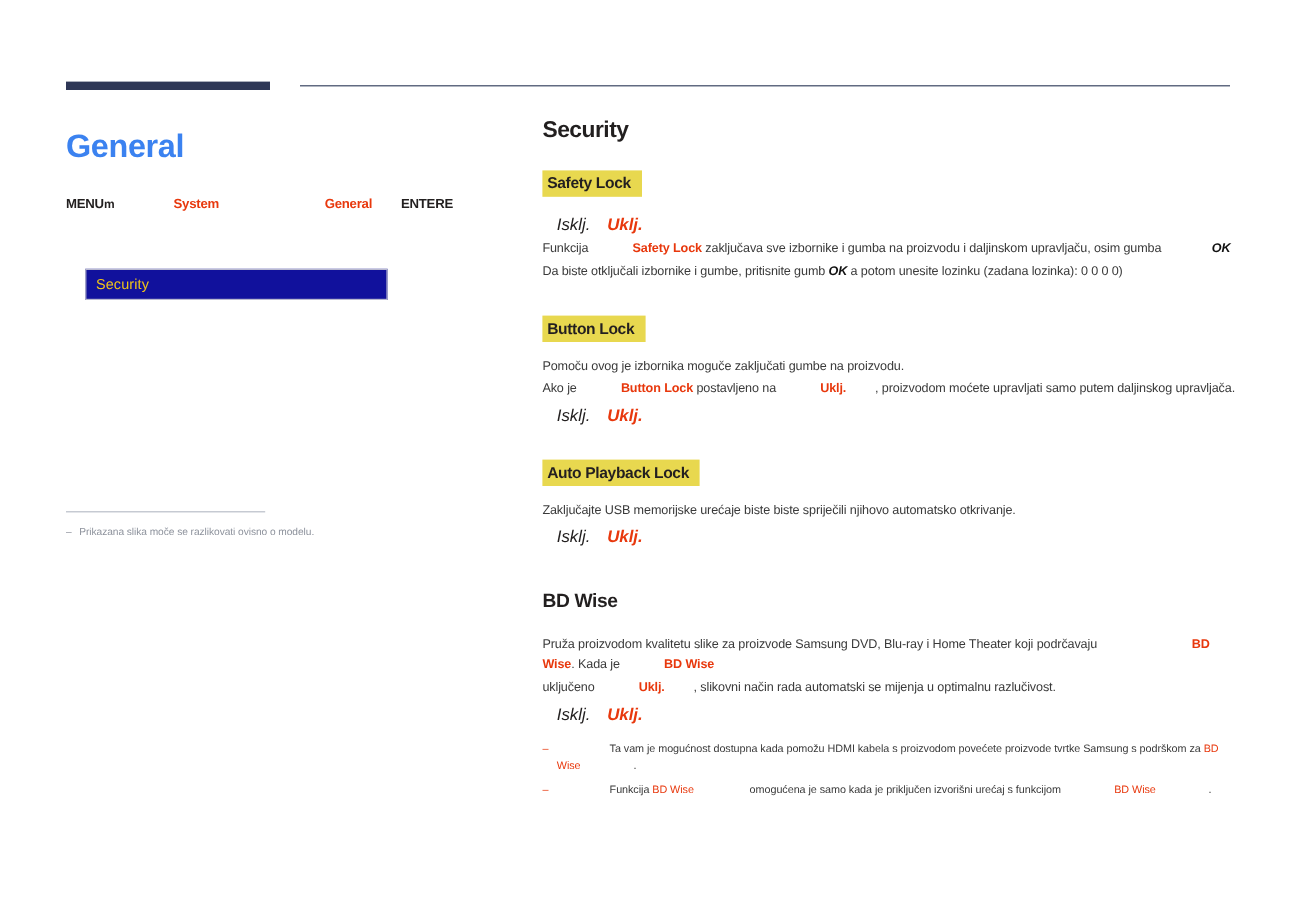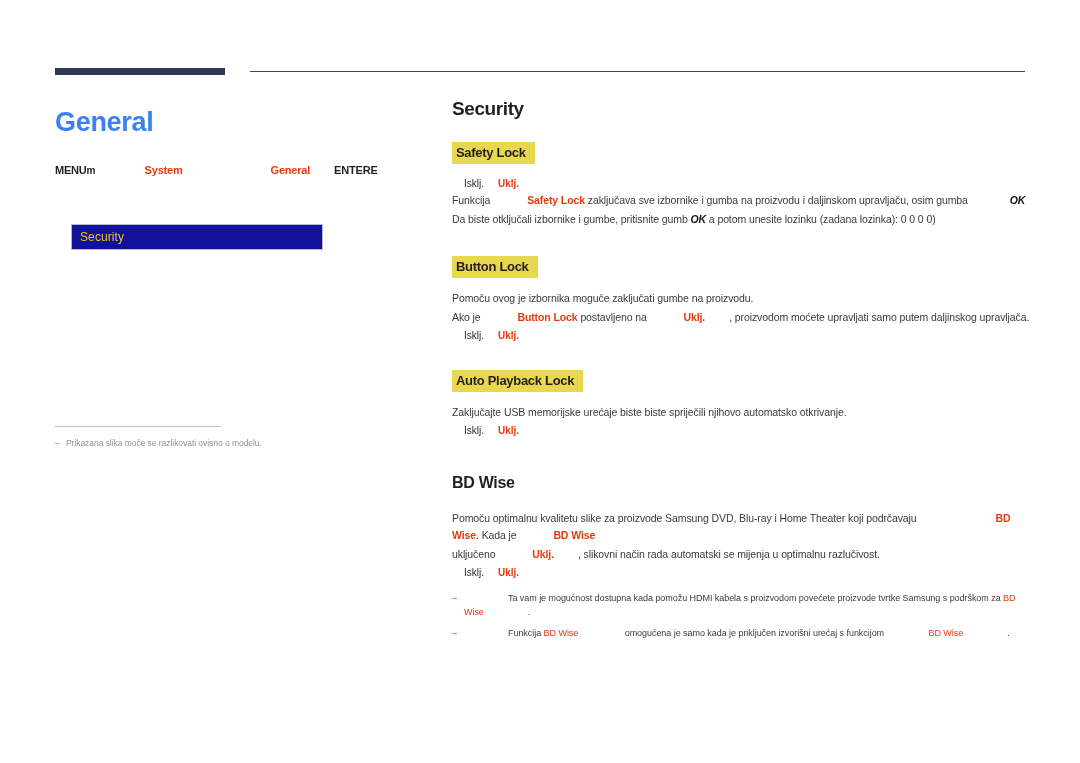--- a/index.html
+++ b/index.html
@@ -137,23 +137,24 @@
     font-size: 10.5px;
     line-height: 1.62;
     color: #3a3a3a;
     letter-spacing: -0.1px;
     margin: 0 0 2px 0;
   }
   .r   { color: #e8380d; font-weight: bold; padding-left: 34px; }
   .bk  { color: #111111; font-weight: bold; font-style: italic; }
   .opt {
     margin-left: 12px;
-    font-size: 10px;
+    font-size: 14px;
     line-height: 1.62;
     color: #3a3a3a;
+    font-style: italic;
   }
   .opt .lbl { color: #221f1f; }
   .opt .val { color: #e8380d; font-weight: bold; margin-left: 14px; }
   .gap-sm { height: 10px; }
   .gap-md { height: 26px; }
   .gap-lg { height: 34px; }
 
   .sec-title2 {
     font-size: 16px;
     font-weight: bold;
@@ -244,21 +245,21 @@
 
   <div class="opt">
     <span class="lbl">Isklj.</span><span class="val">Uklj.</span>
   </div>
 
   <div class="gap-lg"></div>
 
   
   <h2 class="sec-title2">BD Wise</h2>
 
-  <p class="para"><span>Pomoču optimalnu kvalitetu slike za proizvode Samsung DVD, Blu-ray i Home Theater koji podrčavaju </span><span class="wide-sp"></span><span class="r">BD Wise</span><span>. Kada je </span><span class="r">BD Wise</span></p>
+  <p class="para"><span>Pruža proizvodom kvalitetu slike za proizvode Samsung DVD, Blu-ray i Home Theater koji podrčavaju </span><span class="wide-sp"></span><span class="r">BD Wise</span><span>. Kada je </span><span class="r">BD Wise</span></p>
 
   <p class="para"><span>uključeno </span><span class="r">Uklj.</span><span class="mid-sp"></span><span>, slikovni način rada automatski se mijenja u optimalnu razlučivost.</span></p>
 
   <div class="opt">
     <span class="lbl">Isklj.</span><span class="val">Uklj.</span>
   </div>
 
   <div class="gap-sm"></div>
 
   <p class="footnote">

